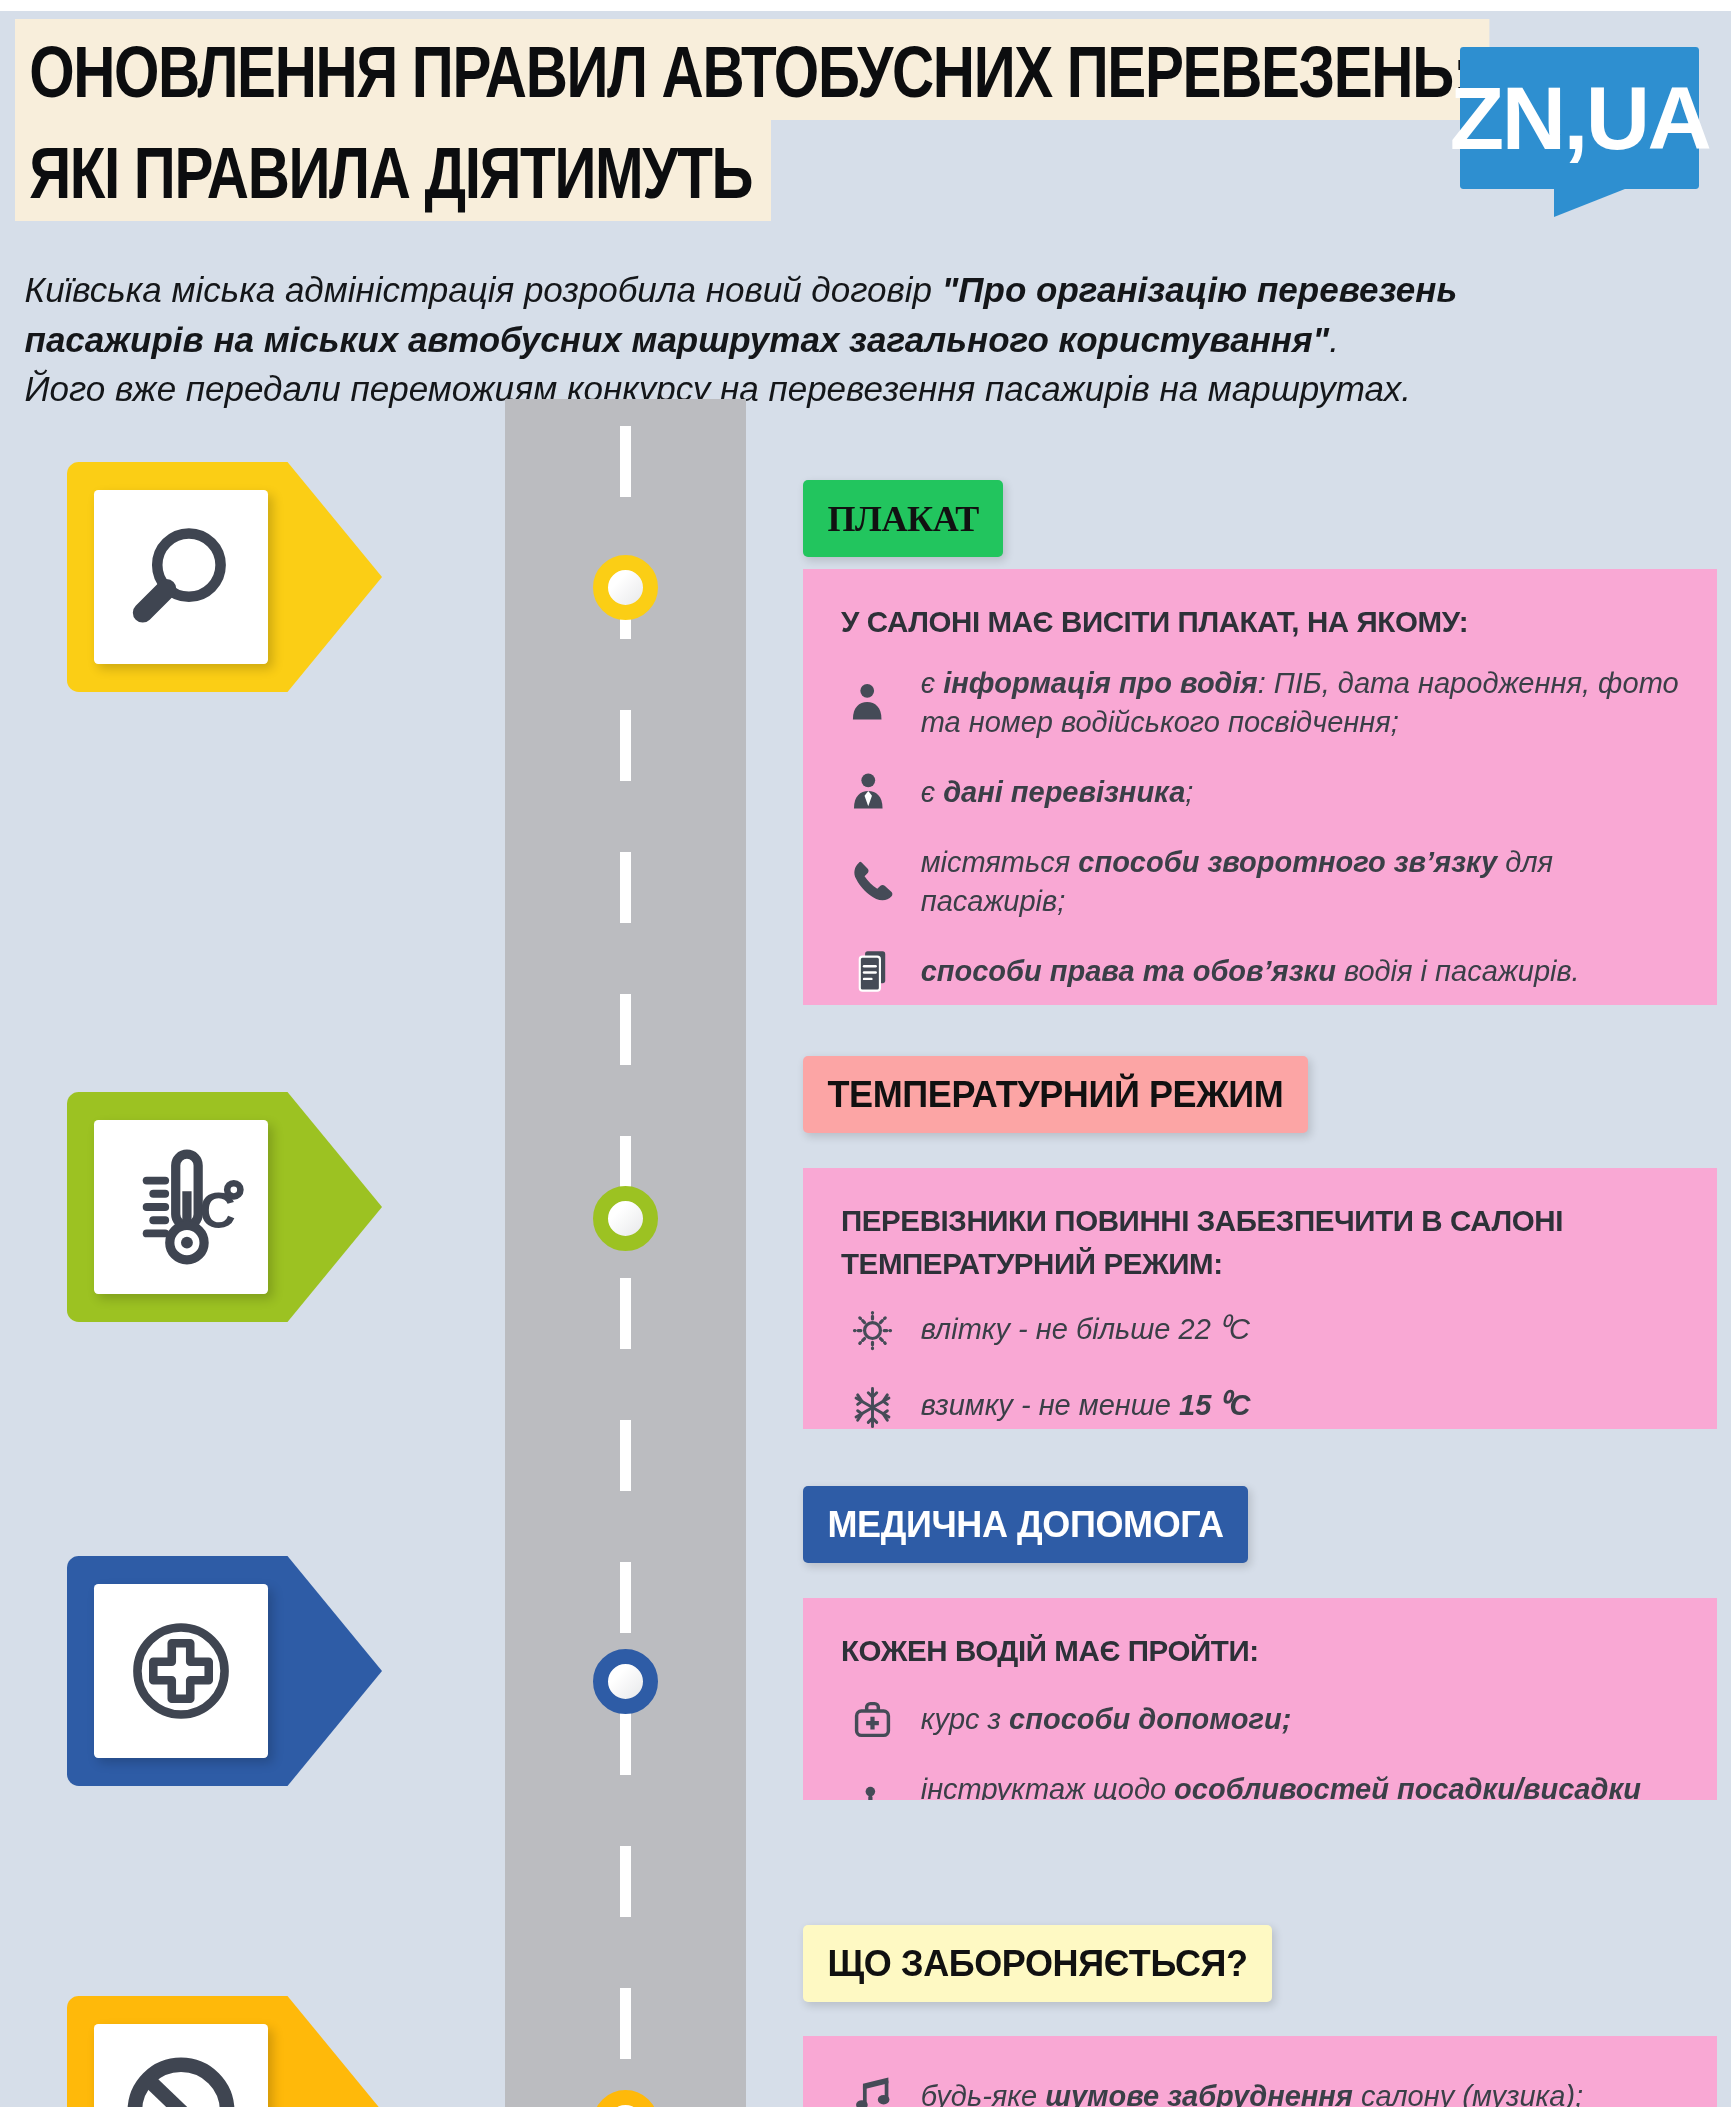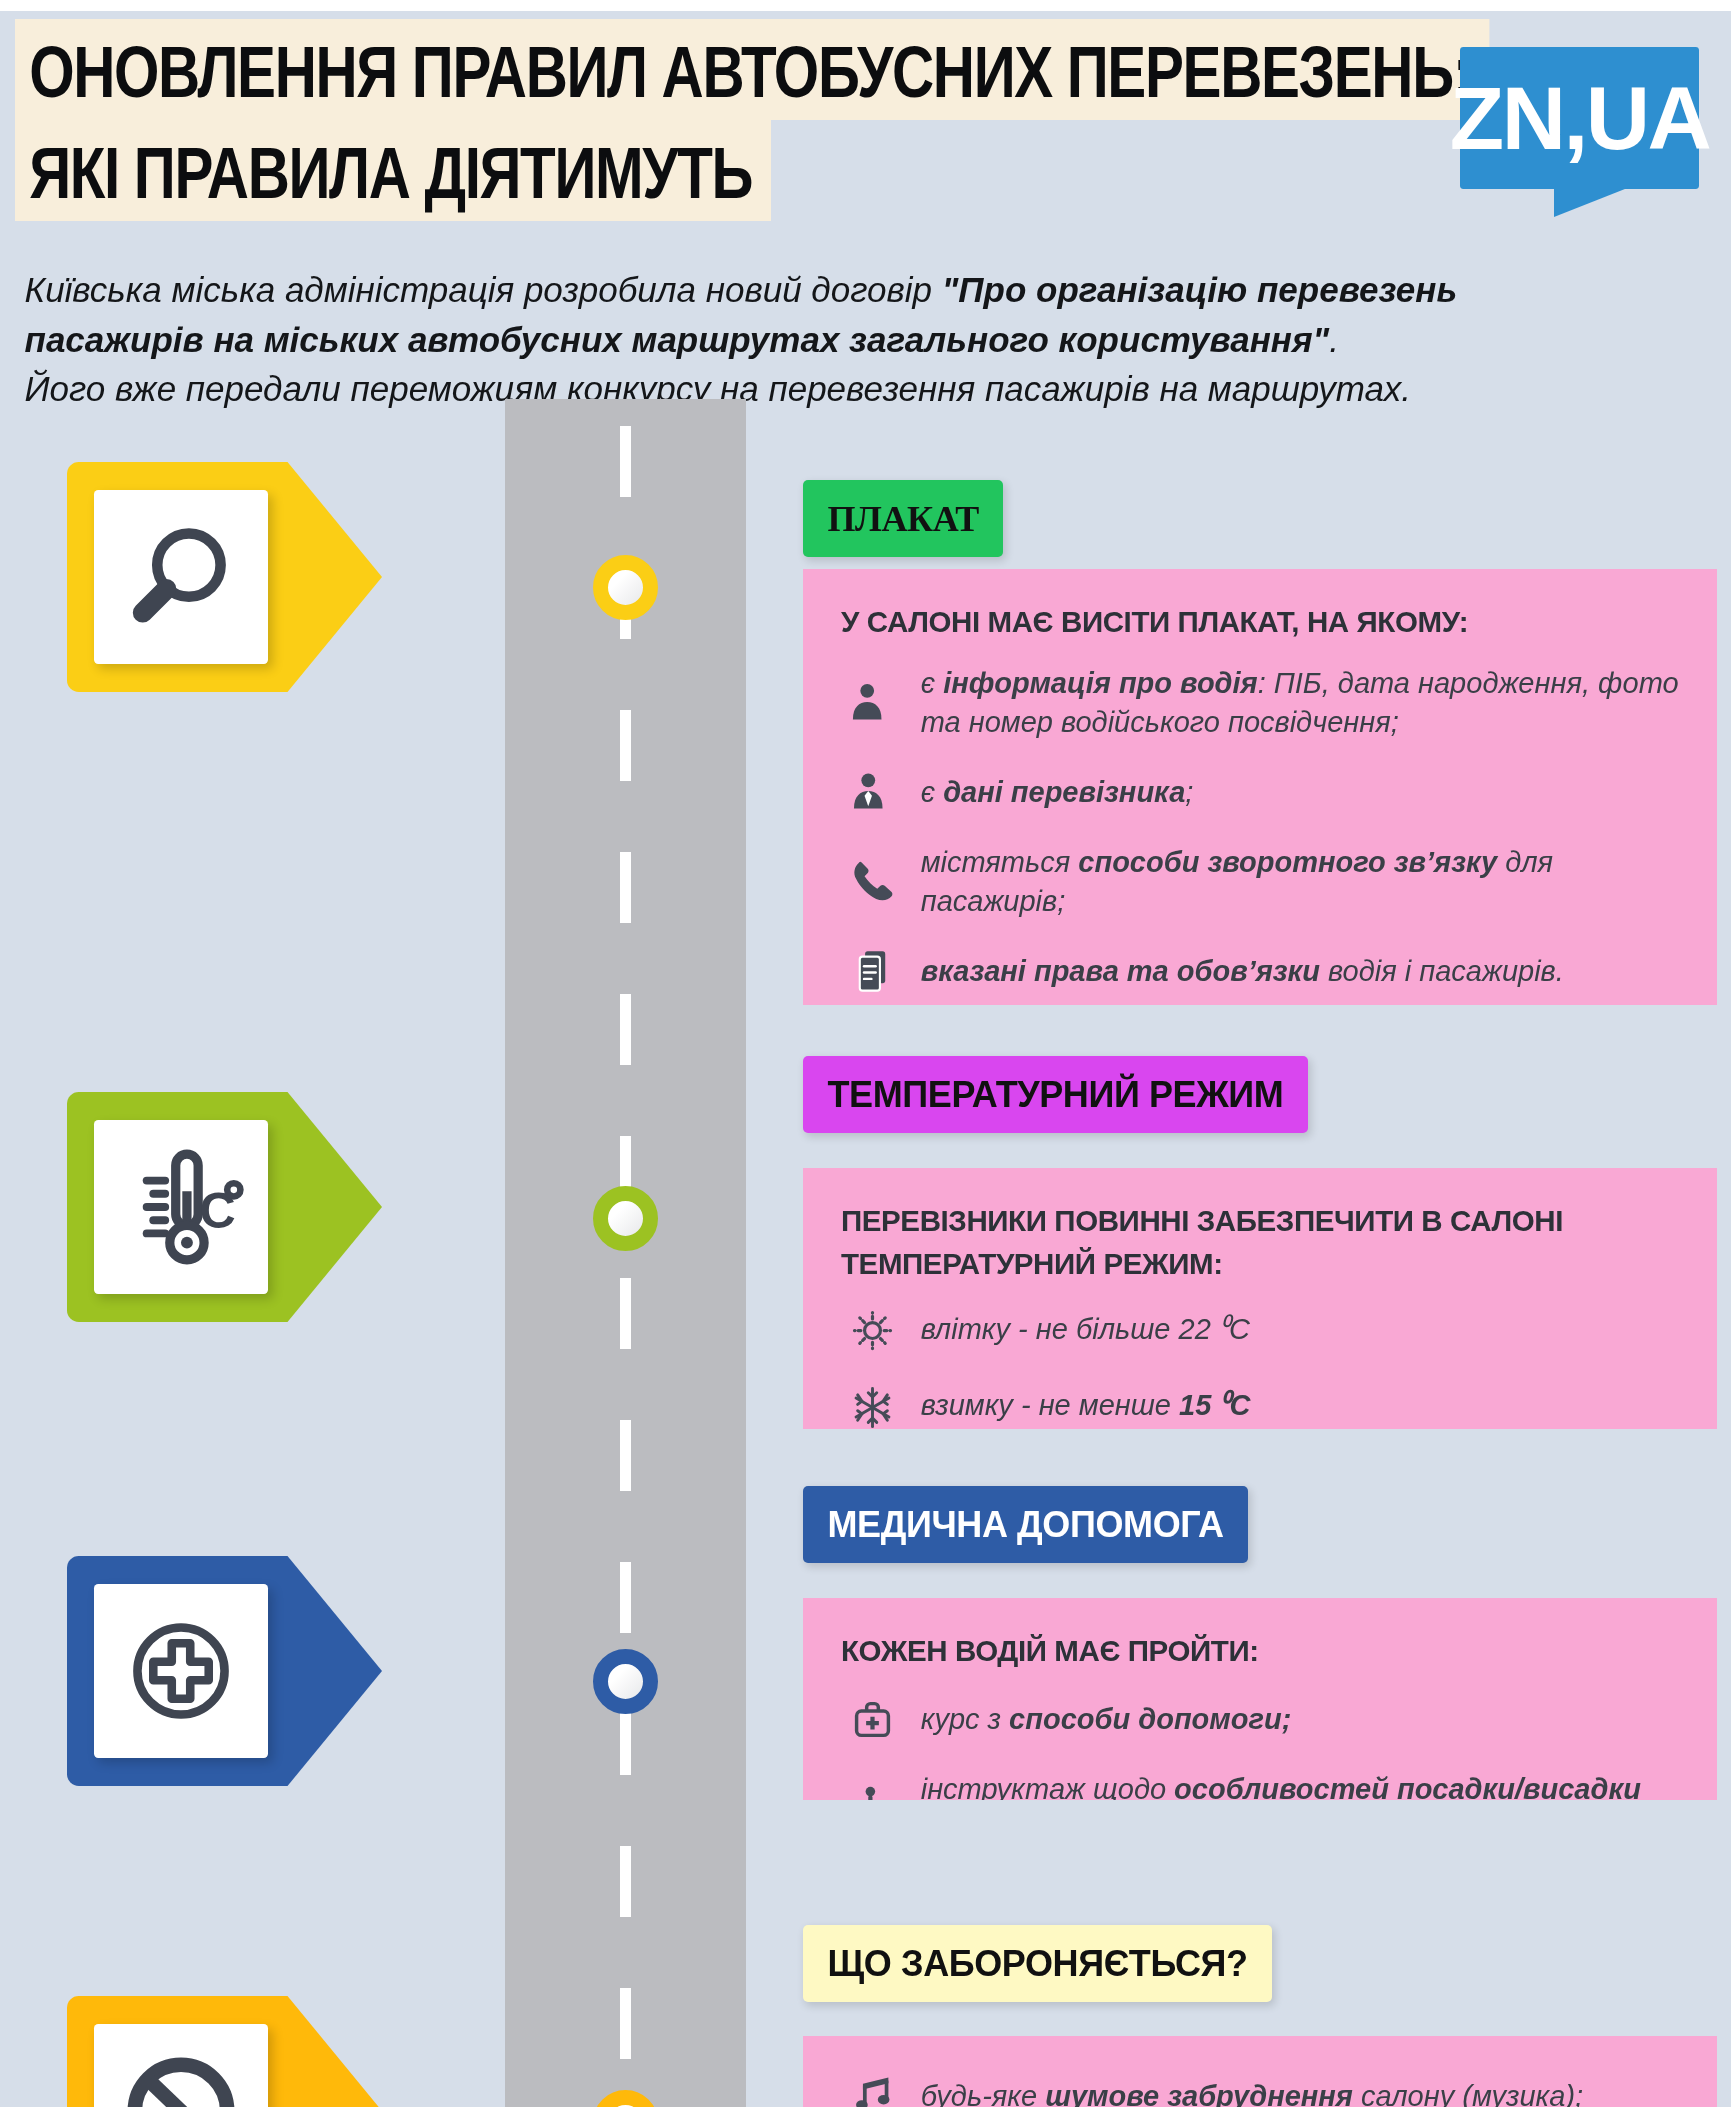--- a/index.html
+++ b/index.html
@@ -158,25 +158,25 @@
         <svg viewBox="0 0 100 100">
           <rect x="36" y="12" width="38" height="60" rx="5" fill="currentColor"></rect>
           <rect x="26" y="22" width="38" height="64" rx="5" fill="currentColor" stroke="#ffffff" stroke-width="4"></rect>
           <g stroke="#ffffff" stroke-width="4.5" stroke-linecap="round">
             <line x1="34" y1="40" x2="56" y2="40"></line>
               <line x1="34" y1="52" x2="56" y2="52"></line>
               <line x1="34" y1="64" x2="48" y2="64"></line>
           </g>
           </svg>
       </span>
-      <span class="tx"><span></span><b>вказані права та обов’язки</b><span> водія і пасажирів.</span></span>
-    </div>
-  </div>
-
-  <div class="chip" style="top: 1056px; background: #d946ef; color: rgb(17, 17, 17);">ТЕМПЕРАТУРНИЙ РЕЖИМ</div>
+      <span class="tx"><span></span><b>способи права та обов’язки</b><span> водія і пасажирів.</span></span>
+    </div>
+  </div>
+
+  <div class="chip" style="top: 1056px; background: #fca5a5; color: rgb(17, 17, 17);">ТЕМПЕРАТУРНИЙ РЕЖИМ</div>
   <div class="card" style="top:1168px;height:261px;">
     <div class="card-heading" style="margin-bottom:4.2px;">ПЕРЕВІЗНИКИ ПОВИННІ ЗАБЕЗПЕЧИТИ В САЛОНІ</div>
     <div class="card-heading" style="margin-bottom:19px;">ТЕМПЕРАТУРНИЙ РЕЖИМ:</div>
     <div class="item">
       <span class="ic">
         <svg viewBox="0 0 100 100" fill="none" stroke="currentColor">
           <circle cx="50" cy="52" r="15" stroke-width="6"></circle>
           <g stroke-width="6" stroke-linecap="round" stroke-dasharray="5 6">
             <line x1="50" y1="30" x2="50" y2="18"></line>
               <line x1="50" y1="74" x2="50" y2="86"></line>

